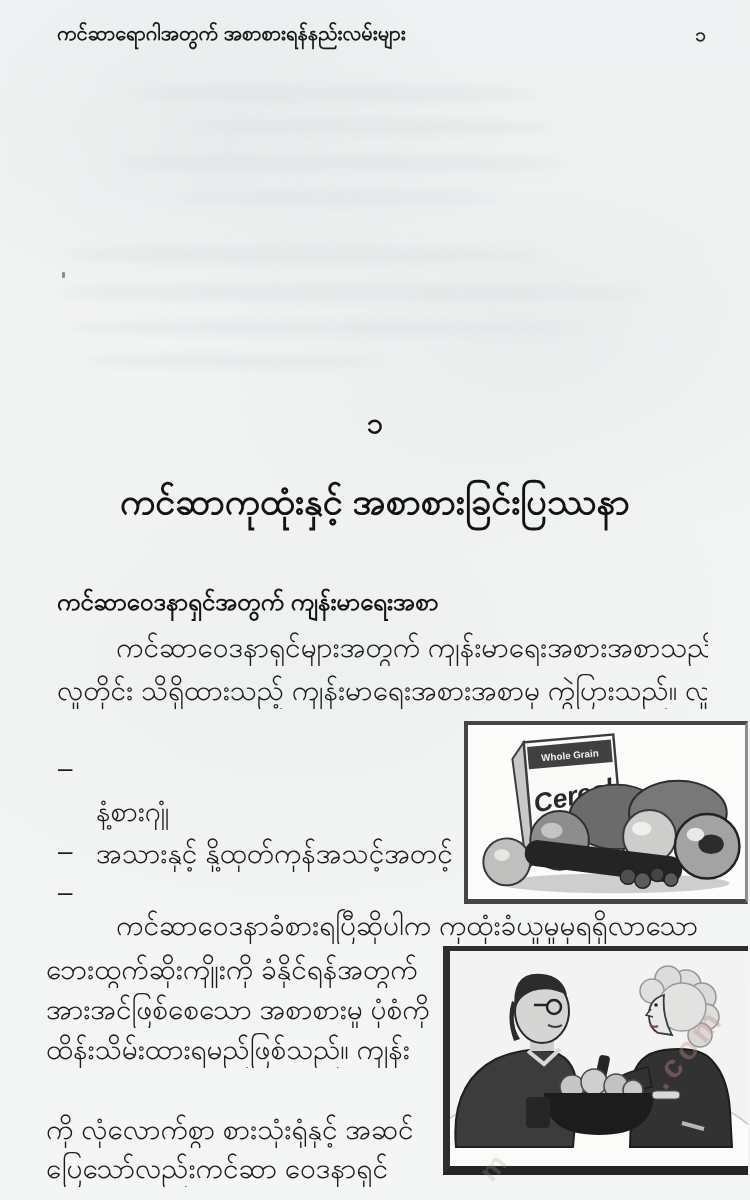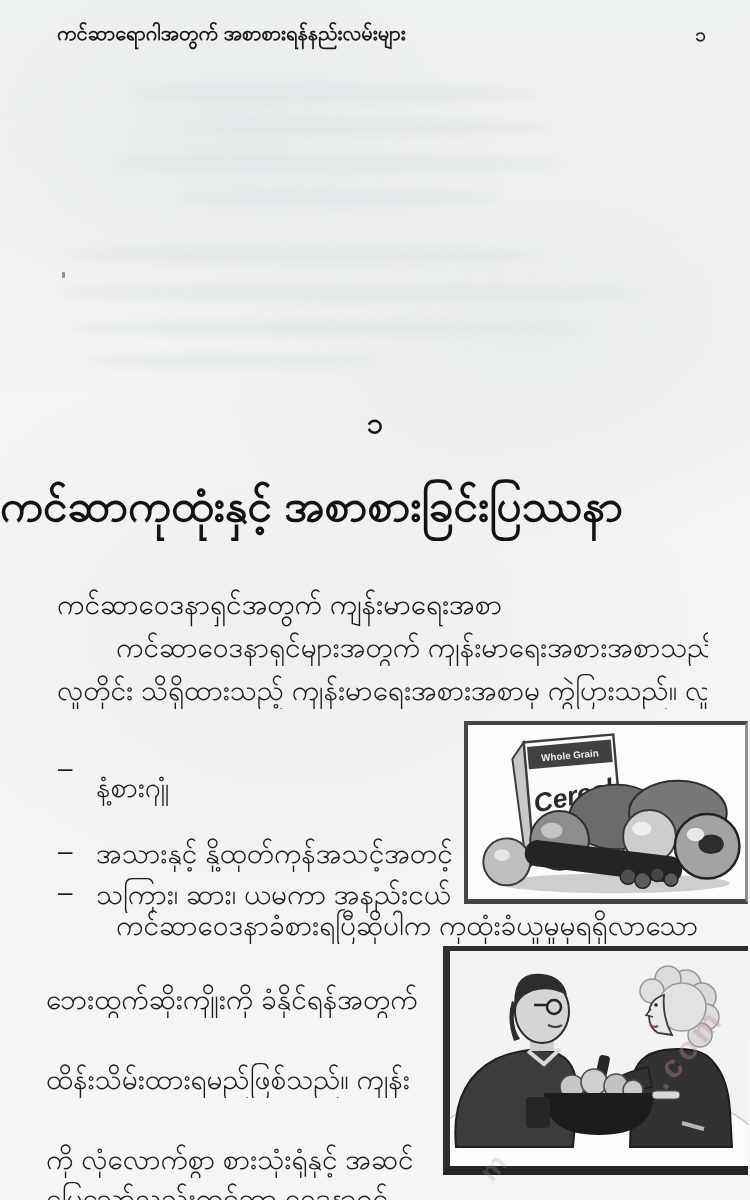--- a/index.html
+++ b/index.html
@@ -35,37 +35,37 @@
     opacity:0.55;
     border-radius:45% 55% 50% 50%;
   }
   .speck{position:absolute;left:62px;top:272px;width:3px;height:6px;background:#8a8f90;border-radius:1px;}
   .chapter-number{
     position:absolute;left:0;right:0;top:404px;
     text-align:center;font-size:29px;font-weight:700;color:#141414;
   }
   .chapter-title{
     position:absolute;left:0;right:0;top:478px;
-    text-align:left;font-size:44px;font-weight:700;color:#131313;
+    text-align:center;font-size:36px;font-weight:700;color:#131313;
     white-space:nowrap;overflow:hidden;
   }
   .section-heading{
     position:absolute;left:57px;top:586px;
-    font-size:28px;font-weight:400;color:#151515;
+    font-size:24px;font-weight:700;color:#151515;
     white-space:nowrap;max-width:640px;overflow:hidden;
   }
   .line{
     position:absolute;
     font-size:28px;line-height:1.3;color:#1c1c1c;
     white-space:nowrap;overflow:hidden;
   }
   .line.full{left:57px;max-width:650px;}
   .line.indent{left:116px;max-width:592px;}
   .line.hang{left:96px;max-width:356px;}
-  .line.col{left:46px;max-width:392px;margin-top:30px;}
+  .line.col{left:46px;max-width:392px;}
   .dash{
     position:absolute;left:58px;
     font-size:26px;color:#1c1c1c;
   }
   .figure{
     position:absolute;
     background:#fcfcfb;
     box-sizing:border-box;
   }
   .figure-cereal{
@@ -110,28 +110,28 @@
 
   <div class="chapter-number">၁</div>
   <div class="chapter-title">ကင်ဆာကုထုံးနှင့် အစာစားခြင်းပြဿနာ</div>
 
   <div class="section-heading">ကင်ဆာဝေဒနာရှင်အတွက် ကျန်းမာရေးအစာ</div>
 
   <div class="line indent" style="top:630px">ကင်ဆာဝေဒနာရှင်များအတွက် ကျန်းမာရေးအစားအစာသည်</div>
   <div class="line full" style="top:673px">လူတိုင်း သိရှိထားသည့် ကျန်းမာရေးအစားအစာမှ ကွဲပြားသည်။ လူအများ</div>
 
   <div class="dash" style="top:753px">–</div>
-  <div class="line hang" style="top:770px">နံ့စားဂျုံ</div>
+  <div class="line hang" style="top:794px">နံ့စားဂျုံ</div>
   <div class="dash" style="top:836px">–</div>
   <div class="line hang" style="top:836px">အသားနှင့် နို့ထုတ်ကုန်အသင့်အတင့်</div>
   <div class="dash" style="top:877px">–</div>
-  <div class="line hang" style="top:877px">သကြား၊ ဆား၊ ယမကာ အနည်းငယ်</div>
 
   <div class="line indent" style="top:908px">ကင်ဆာဝေဒနာခံစားရပြီဆိုပါက ကုထုံးခံယူမှုမှရရှိလာသော</div>
   <div class="line col" style="top:952px">ဘေးထွက်ဆိုးကျိုးကို ခံနိုင်ရန်အတွက်</div>
+  <div class="line col" style="top:992px">အားအင်ဖြစ်စေသော အစာစားမှု ပုံစံကို</div>
   <div class="line col" style="top:1032px">ထိန်းသိမ်းထားရမည်ဖြစ်သည်။ ကျန်း</div>
   <div class="line col" style="top:1151px">ပြေသော်လည်းကင်ဆာ ဝေဒနာရှင်</div>
   <div class="line col" style="top:1112px">ကို လုံလောက်စွာ စားသုံးရုံနှင့် အဆင်</div>
 
   <div class="figure figure-cereal">
     <svg viewBox="0 0 280 178">
       <ellipse cx="148" cy="162" rx="118" ry="10" fill="rgba(45,45,45,0.22)"></ellipse>
 
       <g transform="rotate(-5 100 70)">
         <polygon points="47,30 60,14 64,134 52,144" fill="#c7c9c7" stroke="#3c3c3c" stroke-width="2"></polygon>

